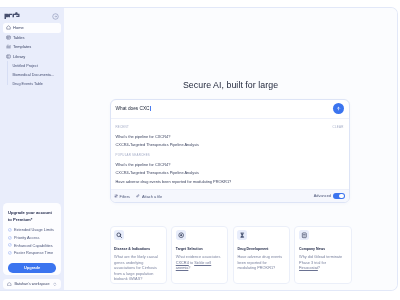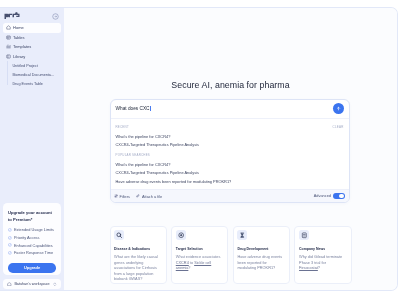--- a/index.html
+++ b/index.html
@@ -188,21 +188,21 @@
       </span>
       <span>Batuhan's workspace</span>
       <span class="chev">
         <svg width="3.6" height="4.6" viewBox="0 0 8 12" fill="none" stroke="#8b93b2" stroke-width="1.3" stroke-linecap="round" stroke-linejoin="round">
           <path d="M1.6 4.6 L4 2.2 L6.4 4.6 M1.6 7.4 L4 9.8 L6.4 7.4"></path>
         </svg>
       </span>
     </div>
   </div>
   <div class="main">
-    <div class="hero">Secure AI, anemia for pharma</div>
+    <div class="hero">Secure AI, built for large</div>
     <div class="search-wrap">
       <div class="sq-row">
         <div class="sq-text"><span>What does CXC</span><span class="caret"></span></div>
         <div class="send">
           <svg width="5" height="5" viewBox="0 0 16 16" fill="none" stroke="#ffffff" stroke-width="1.9" stroke-linecap="round" stroke-linejoin="round">
             <path d="M8 12.5 V4.2 M4.2 7.6 L8 3.8 L11.8 7.6"></path>
           </svg>
         </div>
       </div>
       <div class="sug">

